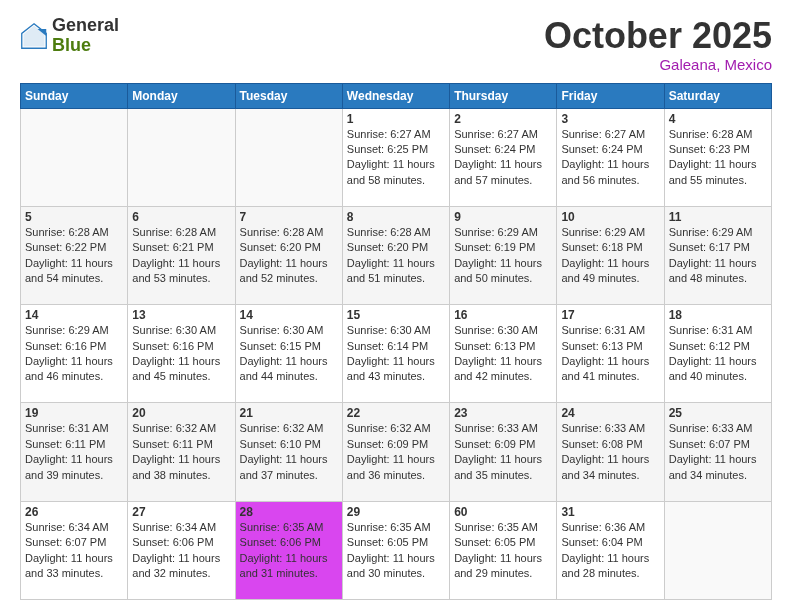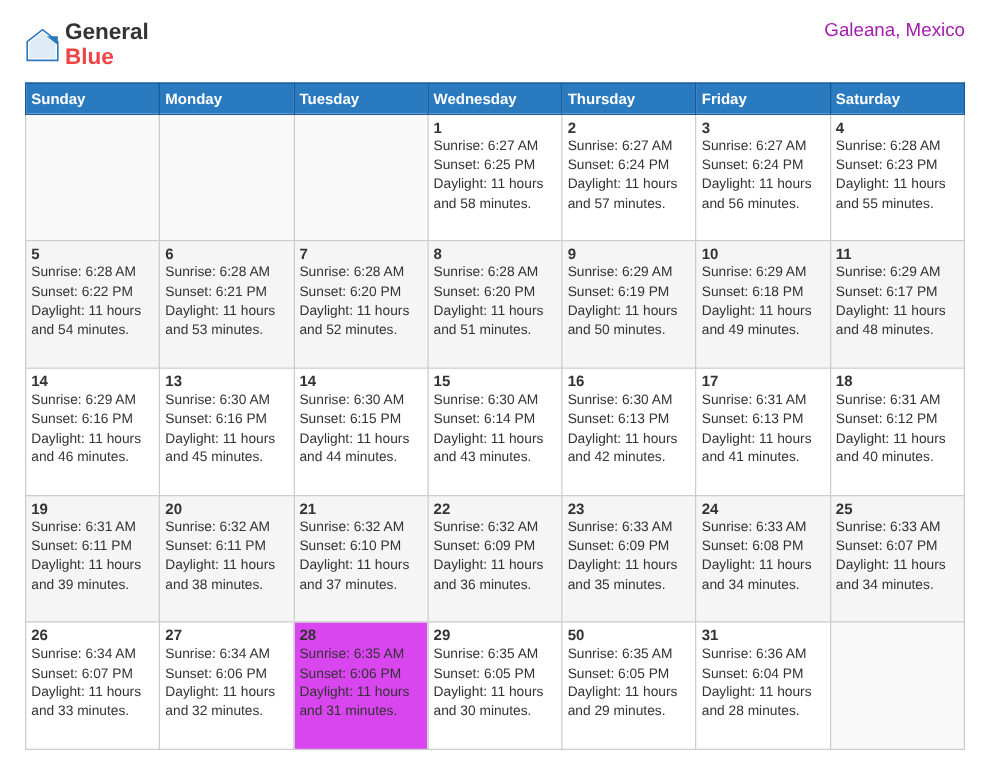--- a/index.html
+++ b/index.html
@@ -34,21 +34,21 @@
       line-height: 1.1;
     }
     .logo-general {
       font-size: 18px;
       font-weight: bold;
       color: #333;
     }
     .logo-blue {
       font-size: 18px;
       font-weight: bold;
-      color: #ef4444;
+      color: #4d7c0f;
     }
     .logo-icon {
       width: 28px;
       height: 28px;
     }
     .title-block {
       text-align: right;
     }
     .month-title {
       font-size: 36px;
@@ -124,20 +124,21 @@
         <polygon points="16,4 28,14 28,28 4,28 4,14" fill="#2a7abf" opacity="0.15"></polygon>
         <polygon points="16,2 30,13 30,30 2,30 2,13" fill="none" stroke="#2a7abf" stroke-width="1.5"></polygon>
         <polygon points="20,8 30,16 30,8" fill="#2a7abf"></polygon>
       </svg>
       <div class="logo-text">
         <span class="logo-general">General</span>
         <span class="logo-blue">Blue</span>
       </div>
     </div>
     <div class="title-block">
+      <div class="month-title">October 2025</div>
       <div class="location">Galeana, Mexico</div>
     </div>
   </div>
 
   <table class="calendar">
     <thead>
       <tr>
         <th>Sunday</th>
         <th>Monday</th>
         <th>Tuesday</th>
@@ -270,21 +271,21 @@
           </td>
           <td style="background: #d946ef;">
             <span class="day-number">28</span>
             <div class="day-info">Sunrise: 6:35 AM<br>Sunset: 6:06 PM<br>Daylight: 11 hours and 31 minutes.</div>
           </td>
           <td style="background: rgb(255, 255, 255);">
             <span class="day-number">29</span>
             <div class="day-info">Sunrise: 6:35 AM<br>Sunset: 6:05 PM<br>Daylight: 11 hours and 30 minutes.</div>
           </td>
           <td style="background: rgb(255, 255, 255);">
-            <span class="day-number">50</span>
+            <span class="day-number">60</span>
             <div class="day-info">Sunrise: 6:35 AM<br>Sunset: 6:05 PM<br>Daylight: 11 hours and 29 minutes.</div>
           </td>
           <td style="background: rgb(255, 255, 255);">
             <span class="day-number">31</span>
             <div class="day-info">Sunrise: 6:36 AM<br>Sunset: 6:04 PM<br>Daylight: 11 hours and 28 minutes.</div>
           </td>
           <td class="empty" style="background: rgb(249, 249, 249);"></td>
         </tr>
       </tbody>
   </table>

